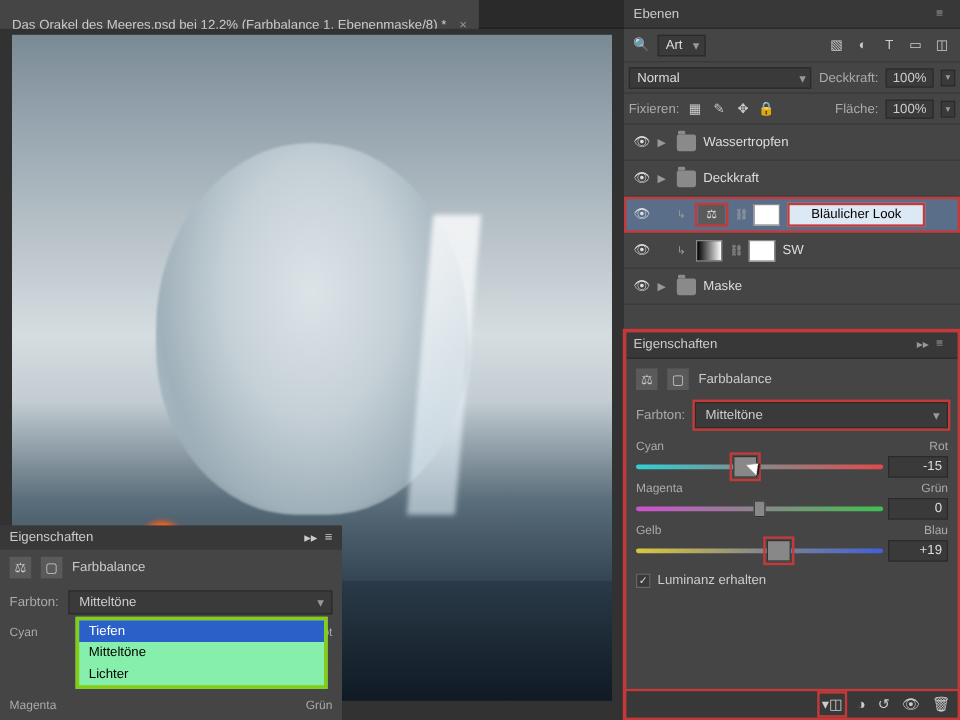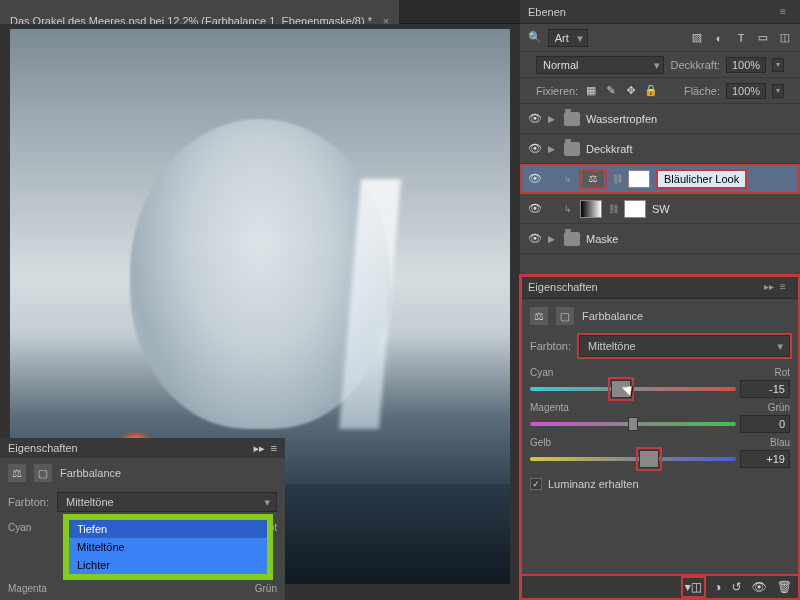--- a/index.html
+++ b/index.html
@@ -18,38 +18,38 @@
 .pnl-head{height:24px;background:#383838;display:flex;align-items:center;padding:0 8px;border-bottom:1px solid #2a2a2a}
 .pnl-head .ic{margin-left:auto;display:flex;gap:4px}
 .triico{width:12px;height:12px;display:inline-block;color:#999;font-size:10px}
 
 .layers-tools{height:28px;display:flex;align-items:center;padding:0 8px;gap:6px;border-bottom:1px solid #383838}
 .dd{background:#3a3a3a;border:1px solid #2a2a2a;padding:2px 18px 2px 6px;position:relative;color:#ddd}
 .dd::after{content:"▾";position:absolute;right:4px;color:#999}
 .lay-icons{margin-left:auto;display:flex;gap:8px;color:#999}
 .tic{width:14px;height:14px;display:inline-flex;align-items:center;justify-content:center}
 
-.row2{height:26px;display:flex;align-items:center;padding:0 16px;gap:6px;border-bottom:1px solid #383838}
+.row2{height:26px;display:flex;align-items:center;padding:0 4px;gap:6px;border-bottom:1px solid #383838}
 .lbl{color:#aaa}
 .pct{background:#3a3a3a;border:1px solid #2a2a2a;padding:1px 4px;width:40px;text-align:center}
 .dn{width:12px;height:14px;background:#3a3a3a;border:1px solid #2a2a2a;display:flex;align-items:center;justify-content:center;color:#999;font-size:8px}
 
 .layerlist{background:#454545}
 .layer{height:30px;display:flex;align-items:center;padding:0 8px;gap:6px;border-bottom:1px solid #3a3a3a}
 .layer.sel{background:#5a6e8a}
 .eye{width:14px;color:#ddd}
 .tri{width:10px;color:#999;font-size:9px}
 .folder{width:16px;height:14px;background:#8a8a8a;border-radius:2px;position:relative}
 .folder::before{content:"";position:absolute;top:-3px;left:1px;width:6px;height:3px;background:#8a8a8a;border-radius:1px}
 .adj-ico{width:22px;height:18px;background:#5a5a5a;display:flex;align-items:center;justify-content:center;font-size:10px;color:#ddd}
 .link{width:10px;color:#aaa;font-size:9px}
 .mask{width:22px;height:18px;background:#fff;border:1px solid #888}
 .mask.grad{background:linear-gradient(90deg,#000,#fff)}
 .lname{color:#ddd}
-.lname-edit{background:#dde8f5;color:#000;border:2px solid #c43a3a;padding:2px 6px;min-width:85px}
+.lname-edit{background:#dde8f5;color:#000;border:2px solid #c43a3a;padding:2px 18px;min-width:85px}
 .layer.sel-red{outline:2px solid #c43a3a;outline-offset:-2px}
 .adj-box{outline:2px solid #c43a3a;outline-offset:-1px;padding:0 2px}
 
 .props{position:absolute;top:275px;right:0;width:280px;height:325px;background:#454545;outline:3px solid #c43a3a;outline-offset:-2px}
 .props-body{padding:8px 10px}
 .pr-title{display:flex;align-items:center;gap:8px;margin-bottom:10px}
 .pr-ico{width:18px;height:18px;background:#5a5a5a;display:flex;align-items:center;justify-content:center}
 .tone-row{display:flex;align-items:center;gap:8px;margin-bottom:10px}
 .tone-dd{flex:1;background:#3a3a3a;border:1px solid #2a2a2a;padding:4px 8px;position:relative;outline:2px solid #c43a3a}
 .tone-dd::after{content:"▾";position:absolute;right:6px;color:#999}
@@ -73,21 +73,21 @@
 .foot-ico{font-size:12px}
 .foot-red{outline:2px solid #c43a3a;padding:2px}
 
 
 .bl{position:absolute;bottom:0;left:0;width:285px;background:#454545}
 .bl-head{height:20px;background:#383838;display:flex;align-items:center;padding:0 8px}
 .bl-head .ic{margin-left:auto;display:flex;gap:6px;color:#999;font-size:9px}
 .bl-body{padding:6px 8px}
 .bl .tone-dd2{flex:1;background:#3a3a3a;border:1px solid #2a2a2a;padding:3px 8px;position:relative}
 .bl .tone-dd2::after{content:"▾";position:absolute;right:6px;color:#999}
-.ddlist{position:absolute;left:55px;width:210px;background:#3b82f6;border:6px solid #84cc16;z-index:10}
+.ddlist{position:absolute;left:55px;width:210px;background:#86efac;border:3px solid #84cc16;z-index:10}
 .dditem{padding:3px 8px;color:#000}
 .dditem.hl{background:#2a60c8;color:#fff}
 .bl-slider{display:flex;justify-content:space-between;margin-top:4px}
 .bl-slider span{color:#aaa;font-size:10px}
 </style>
 </head>
 <body>
 
 <div class="doc-tab">
   <div class="doc-tab-inner">

